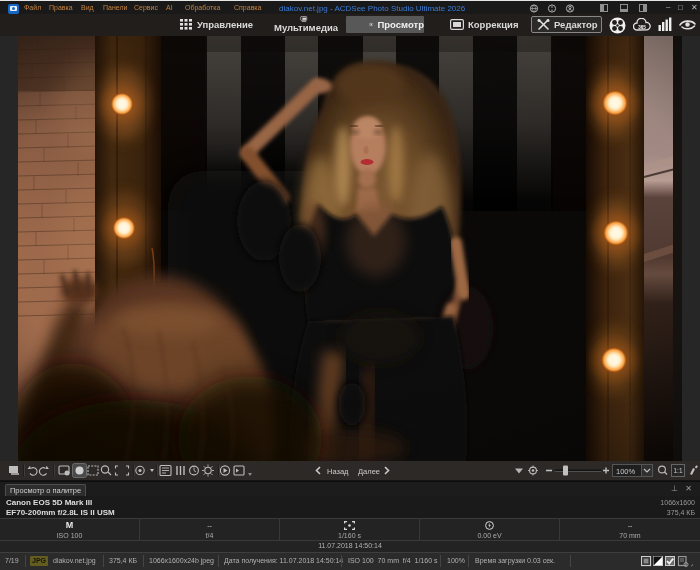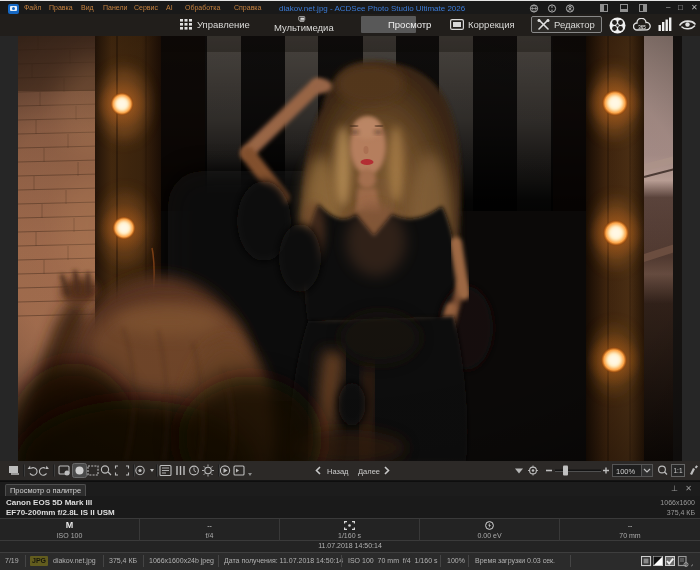--- a/index.html
+++ b/index.html
@@ -6,21 +6,21 @@
   body{width:700px;height:570px;overflow:hidden;background:#262626;
        font-family:"Liberation Sans",sans-serif;-webkit-font-smoothing:antialiased;}
   .abs{position:absolute;}
   #app{position:relative;width:700px;height:570px;}
   
   #titlebar{left:0;top:0;width:700px;height:14px;background:#191919;border-top:1px solid #e5e5e5;box-sizing:border-box;}
   .menuitem{position:absolute;top:3px;font-size:7px;color:#c5813f;}
   #wintitle{position:absolute;top:2.5px;font-size:8px;color:#3c7cd8;}
   .winglyph{position:absolute;color:#b8b8b8;font-size:8px;top:2px;}
   
-  #tabbar{left:0;top:14px;width:700px;height:22px;background:#211e1b;}
+  #tabbar{left:0;top:14px;width:700px;height:22px;background:#211e1b;font-weight:bold;}
   .mtab{position:absolute;top:2px;height:17px;display:flex;align-items:center;color:#dadad8;font-size:9.5px;white-space:nowrap;}
   
   #photo{left:18px;top:36px;width:664px;height:425px;background:#0a0807;}
   
   #toolbar{left:0;top:461px;width:700px;height:20px;background:#2c2927;border-bottom:1px solid #131313;box-sizing:border-box;}
   
   #phead{left:0;top:481px;width:700px;height:15px;background:#1c1c1c;border-top:1px solid #0e0e0e;box-sizing:border-box;}
   #ptab{position:absolute;left:5px;top:2px;width:81px;height:13px;background:#2d2d2d;border:1px solid #4e4e4e;border-bottom:none;border-radius:2px 2px 0 0;box-sizing:border-box;color:#cfcfcf;font-size:7.5px;text-align:center;line-height:12px;}
   #pbody{left:0;top:496px;width:700px;height:56px;background:#1a1a1a;color:#e6e6e6;}
   .camline{position:absolute;left:6px;font-weight:bold;font-size:8px;color:#dedede;}
@@ -97,21 +97,21 @@
       <span>Управление</span>
     </div>
     <div class="mtab" style="left:274px;flex-direction:column;">
       <svg width="14" height="11" viewBox="0 0 14 11" style="margin-right:4px">
         <rect x="1" y="1" width="11" height="7" rx="1" fill="none" stroke="#d8d8d8" stroke-width="1.2"></rect>
         <rect x="4" y="3" width="7" height="4" fill="#d8d8d8"></rect>
         <rect x="3" y="9" width="8" height="1.4" fill="#d8d8d8"></rect>
       </svg>
       <span>Мультимедиа</span>
     </div>
-    <div class="mtab" style="left:361px;width:55px;background:#585858;color:#f0f0f0;padding-left:23px;box-sizing:border-box;border-radius:1px;">
+    <div class="mtab" style="left:346px;width:78px;background:#585858;color:#f0f0f0;padding-left:23px;box-sizing:border-box;border-radius:1px;">
       <svg width="14" height="9" viewBox="0 0 14 9" style="margin-right:4px">
         <ellipse cx="7" cy="4.5" rx="6.5" ry="4" fill="none" stroke="#f0f0f0" stroke-width="1.2"></ellipse>
         <circle cx="7" cy="4.5" r="2" fill="#f0f0f0"></circle>
       </svg>
       <span>Просмотр</span>
     </div>
     <div class="mtab" style="left:450px;align-items:center;">
       <svg width="14" height="11" viewBox="0 0 14 11" style="margin-right:4px">
         <rect x="0.6" y="0.6" width="12.8" height="9.8" rx="1.5" fill="none" stroke="#d8d8d8" stroke-width="1.2"></rect>
         <rect x="3" y="3" width="8" height="5" fill="#d8d8d8"></rect>

